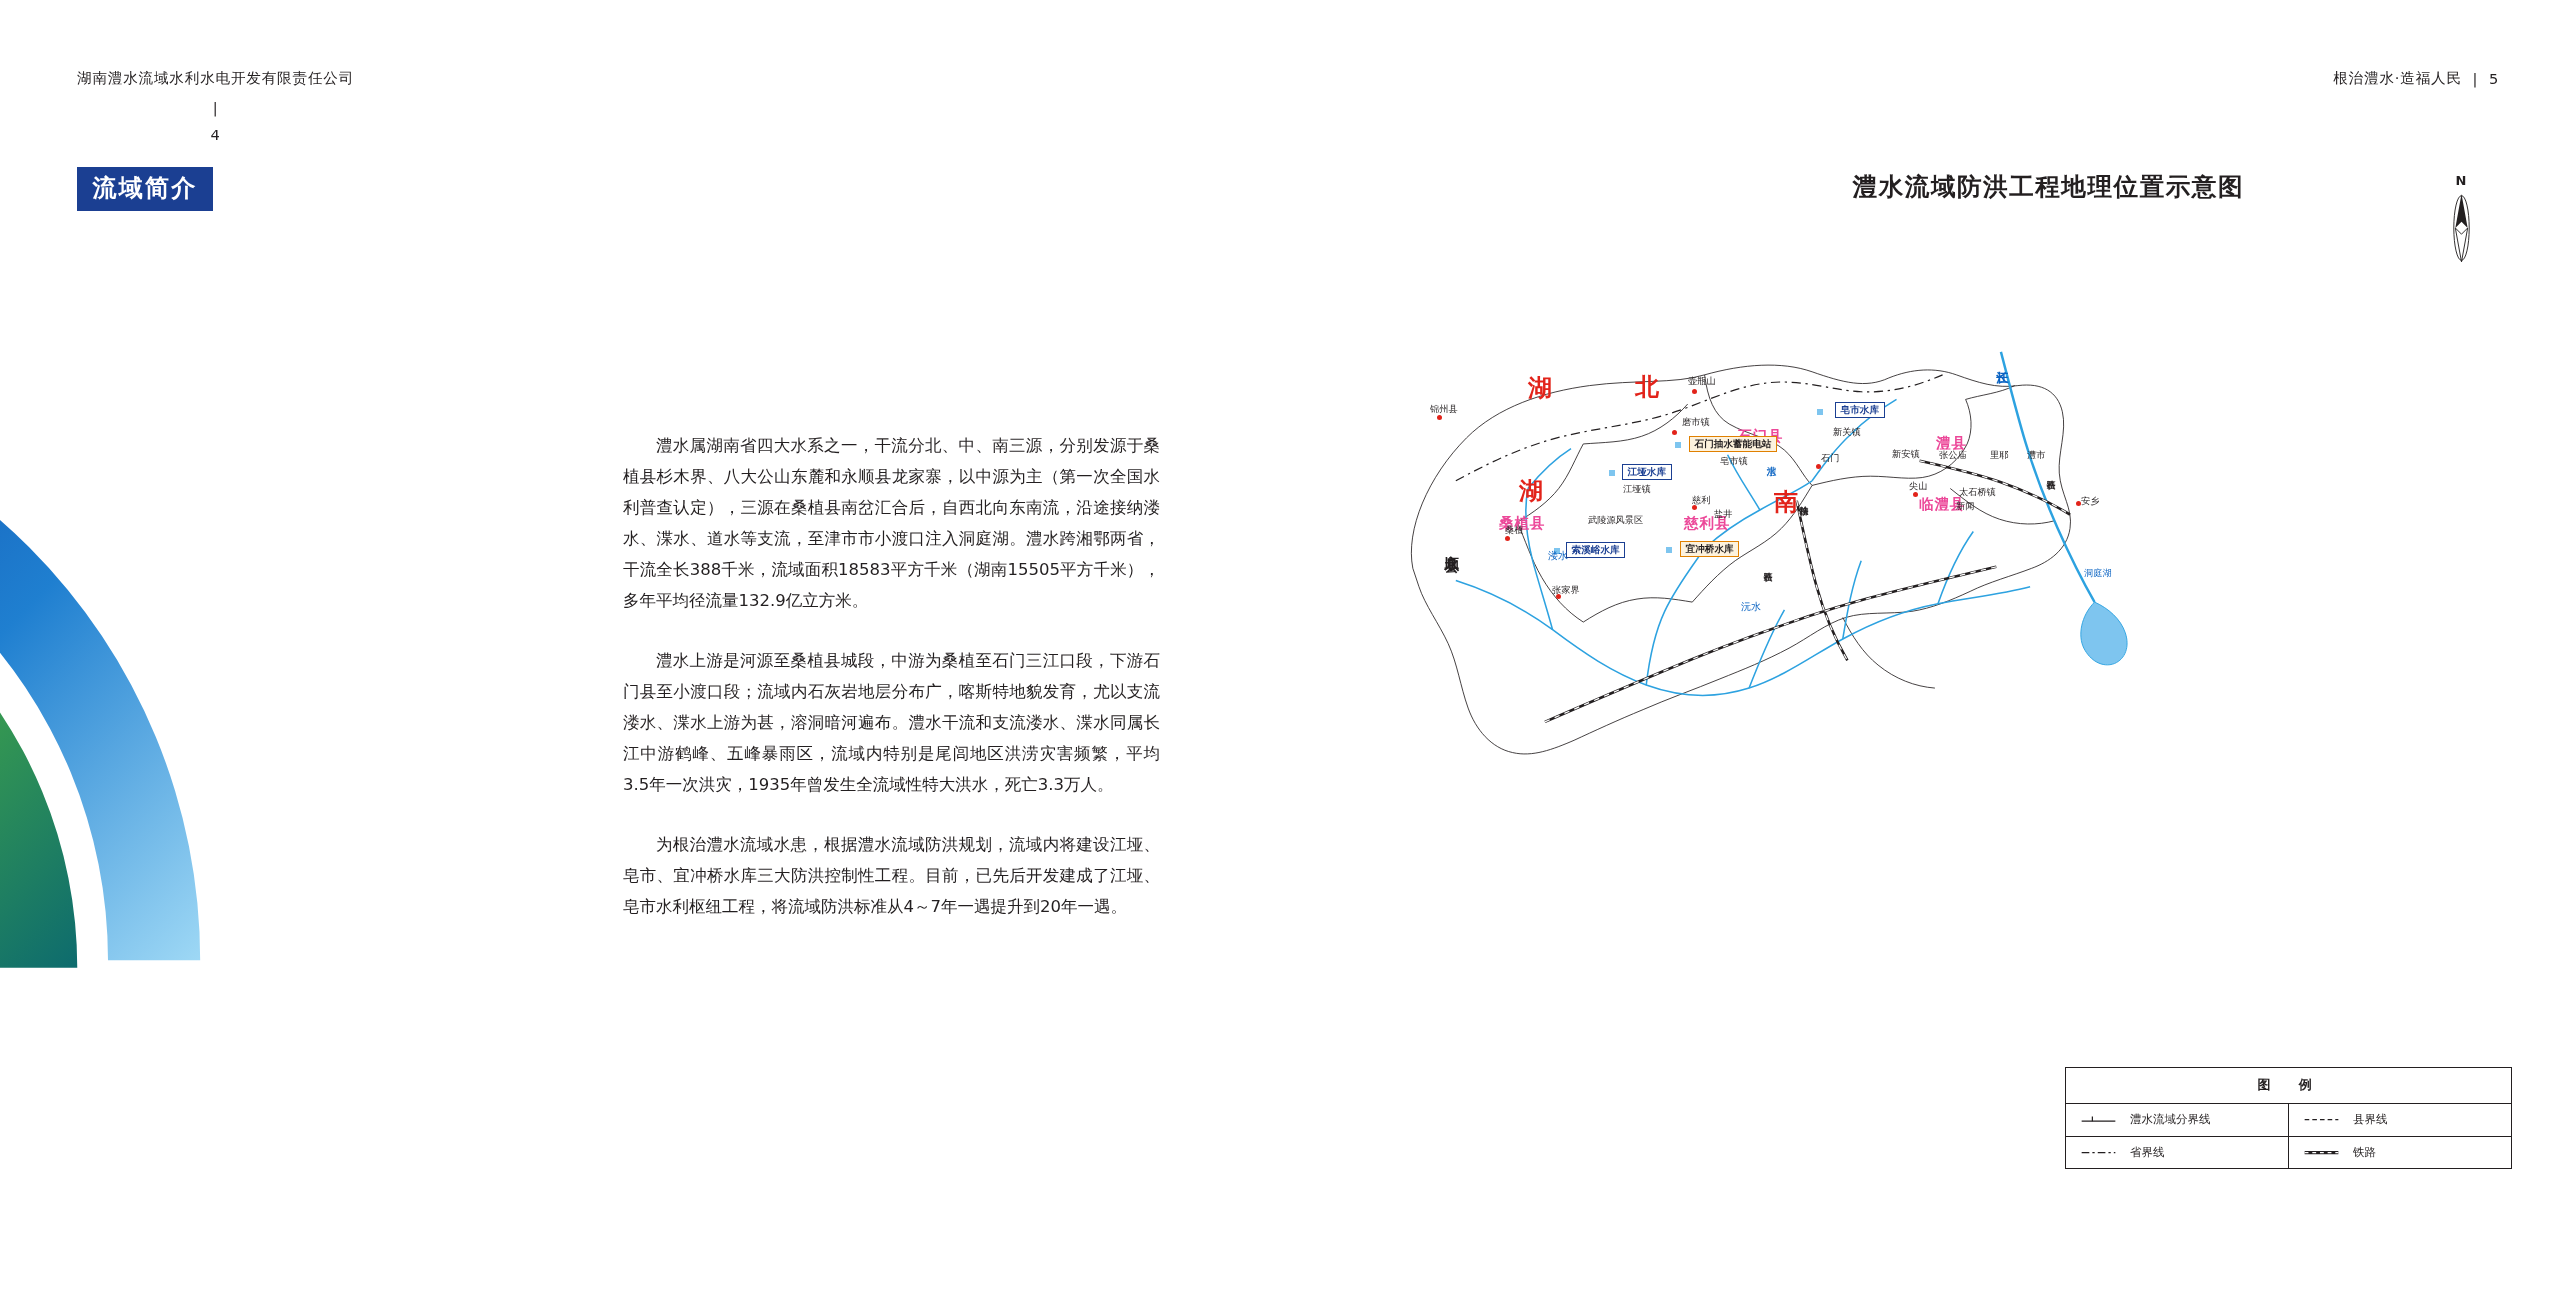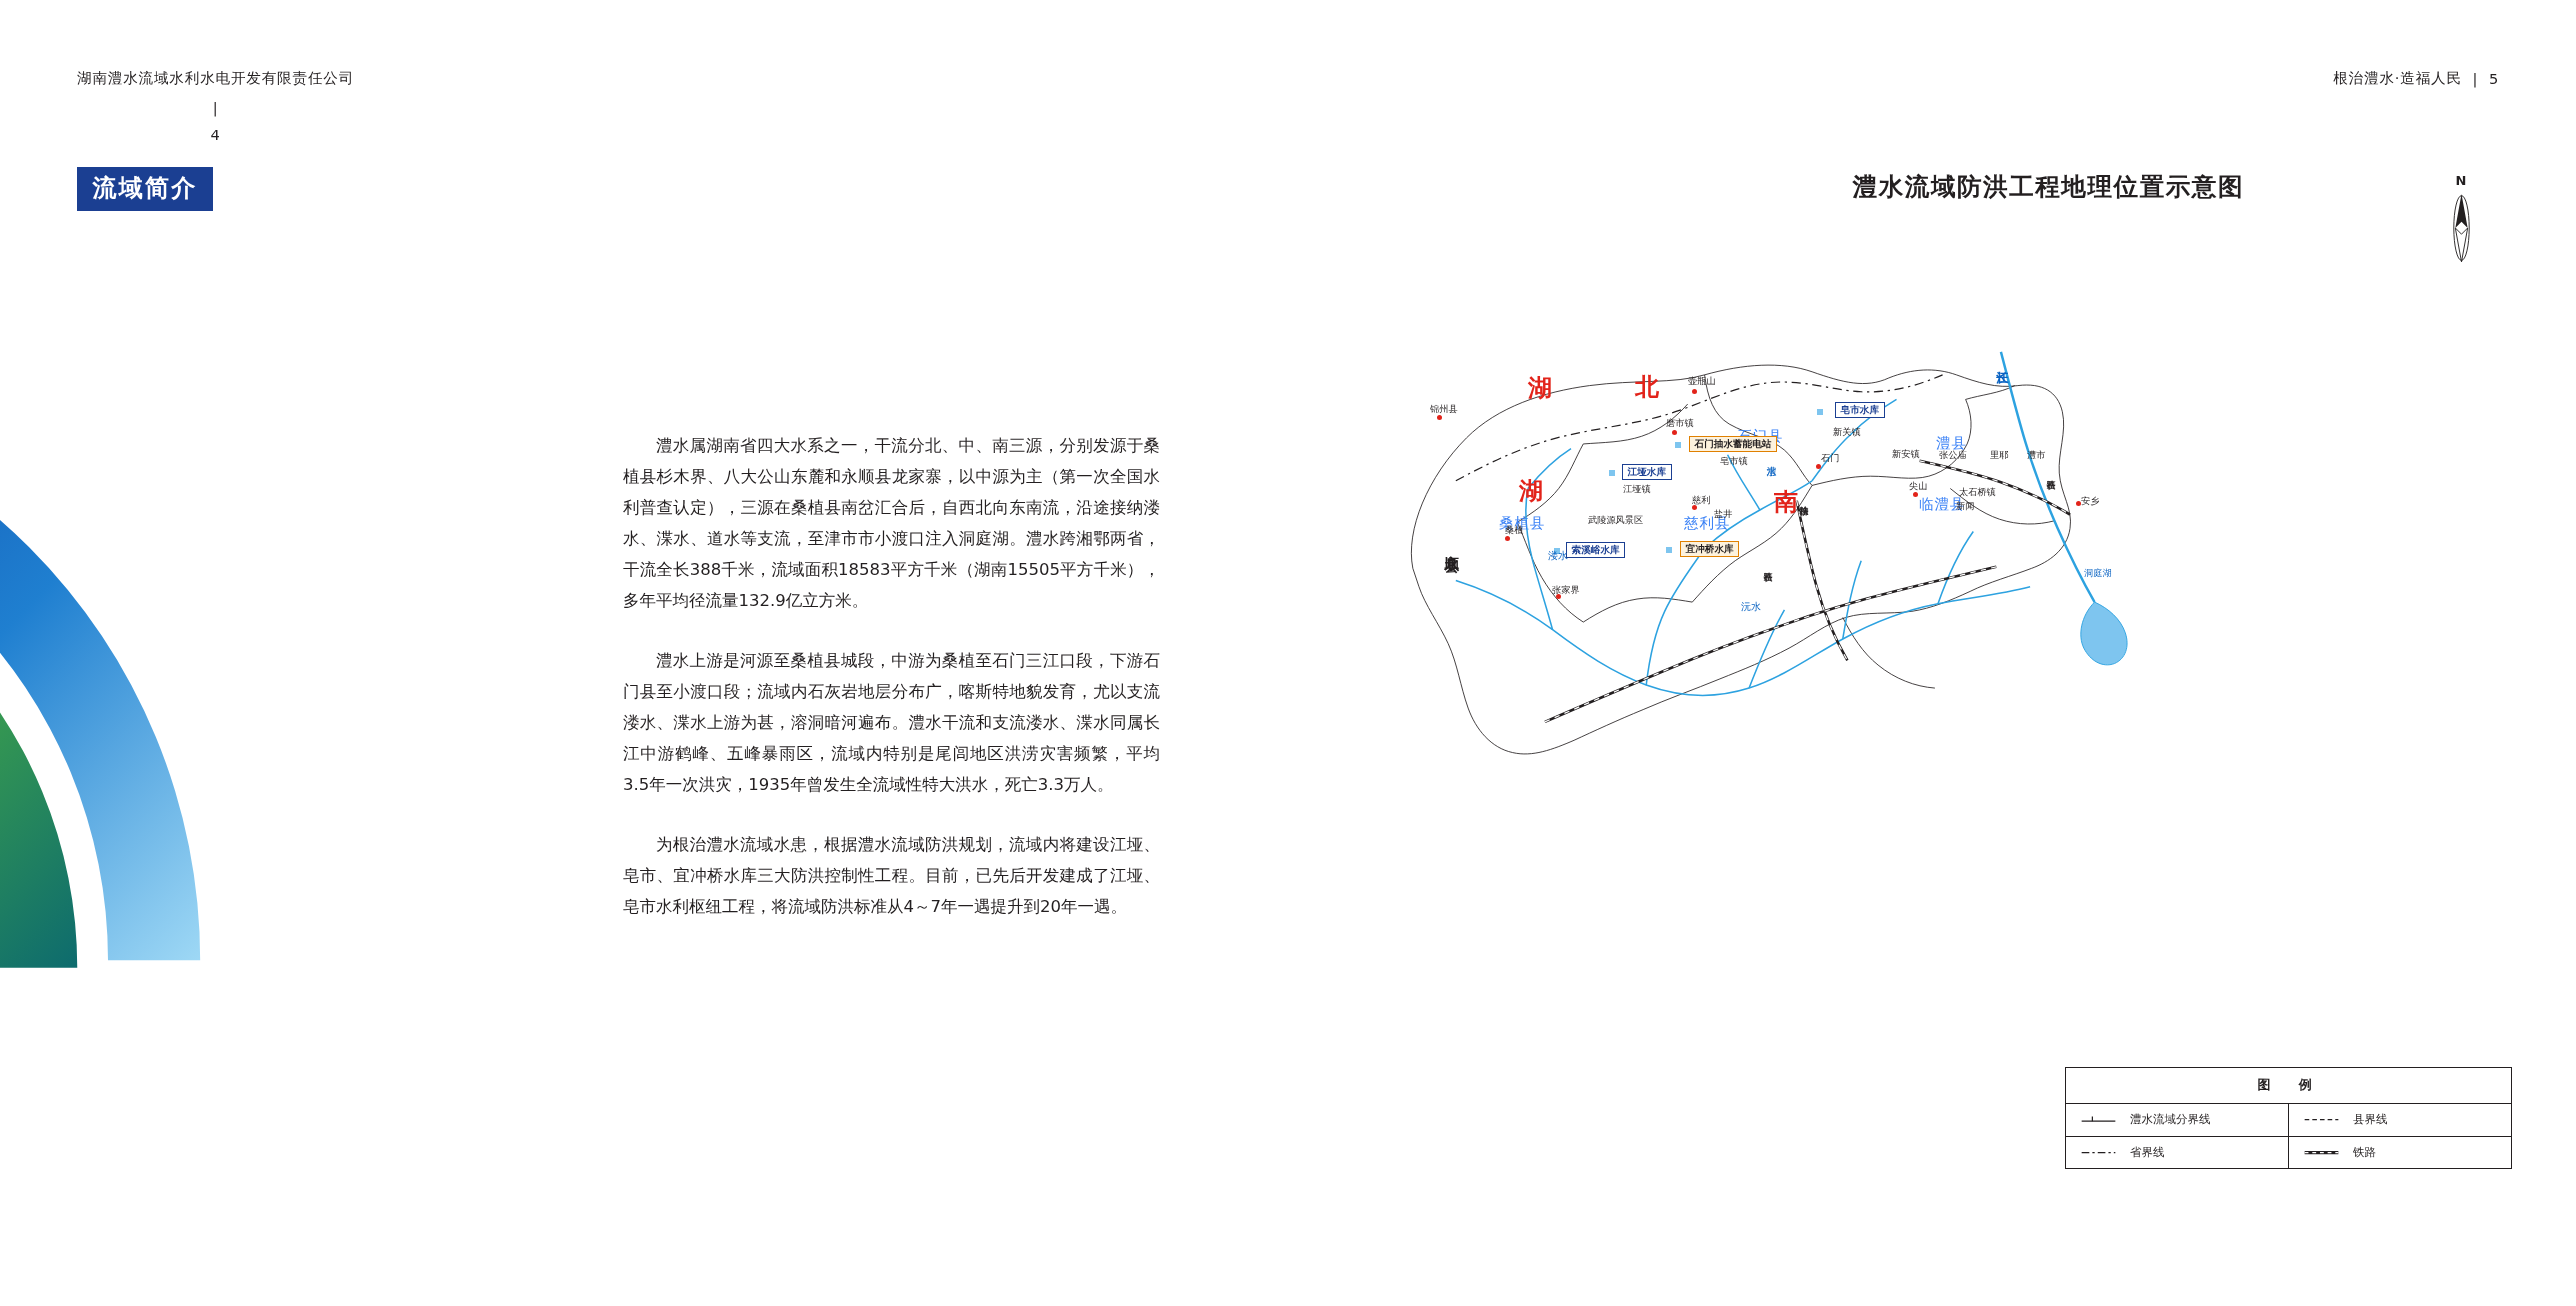--- a/index.html
+++ b/index.html
@@ -136,22 +136,22 @@
     font-family: "DejaVu Sans", "Liberation Sans", sans-serif;
   }
   .lbl-prov {
     font-size: 24px;
     font-weight: bold;
     color: #e2231a;
     letter-spacing: 1.5px;
   }
   .lbl-county {
     font-size: 14.6px;
-    font-weight: normal;
-    color: #3b82f6;
+    font-weight: bold;
+    color: #ec4899;
     letter-spacing: 0.8px;
   }
   .lbl-county-v {
     font-size: 14.6px;
     font-weight: bold;
     color: #231f20;
     writing-mode: vertical-rl;
     line-height: 1.15;
     letter-spacing: 1.5px;
   }
@@ -410,21 +410,21 @@
   <div class="dot" style="left:434px; top:126px;"></div>
   <div class="dot" style="left:531px; top:154px;"></div>
   <div class="dot" style="left:123px; top:198px;"></div>
   <div class="dot" style="left:310px; top:167px;"></div>
   <div class="dot" style="left:174px; top:256px;"></div>
   <div class="dot" style="left:694px; top:163px;"></div>
   <div class="dot" style="left:55px; top:77px;"></div>
 
   <div class="map-label lbl-town" style="left:48px; top:66px;">锦州县</div>
   <div class="map-label lbl-town" style="left:306px; top:38px;">壶瓶山</div>
-  <div class="map-label lbl-town" style="left:284px; top:80px;">磨市镇</div>
+  <div class="map-label lbl-town" style="left:300px; top:80px;font-family:Liberation Serif, serif;">磨市镇</div>
   <div class="map-label lbl-town" style="left:451px; top:89px;">新关镇</div>
   <div class="map-label lbl-town" style="left:338px; top:118px;">皂市镇</div>
   <div class="map-label lbl-town" style="left:439px; top:115px;">石门</div>
   <div class="map-label lbl-town" style="left:510px; top:111px;">新安镇</div>
   <div class="map-label lbl-town" style="left:557px; top:112px;">张公庙</div>
   <div class="map-label lbl-town" style="left:608px; top:112px;">里耶</div>
   <div class="map-label lbl-town" style="left:645px; top:112px;">澧市</div>
   <div class="map-label lbl-town" style="left:241px; top:146px;">江垭镇</div>
   <div class="map-label lbl-town" style="left:527px; top:143px;">尖山</div>
   <div class="map-label lbl-town" style="left:577px; top:149px;">太石桥镇</div>

